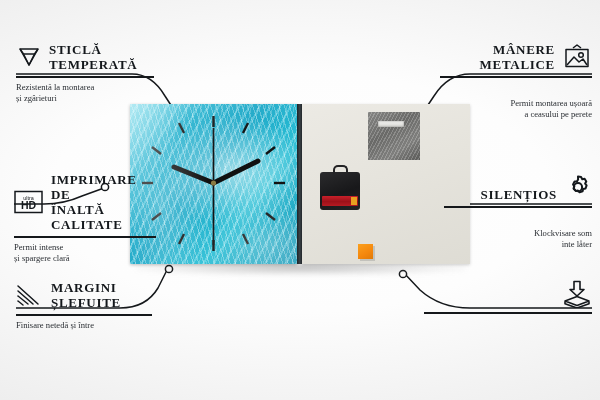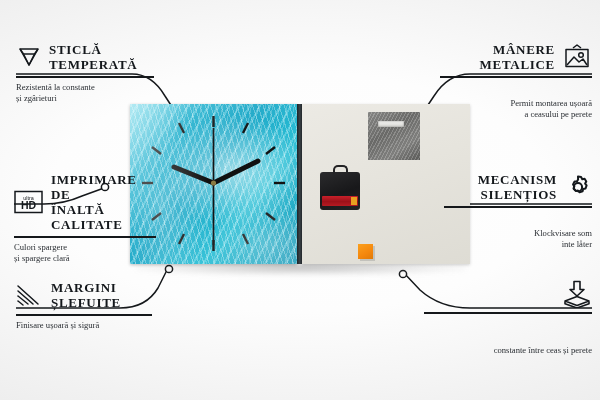--- a/index.html
+++ b/index.html
@@ -198,54 +198,54 @@
         <path d="M4 3 L22 3 L13 19 Z"></path>
         <path d="M4 3 L7.5 8 L13 19 L18.5 8 L22 3"></path>
         <path d="M7.5 8 L18.5 8"></path>
       </g>
     </svg>
     <div>
       <div class="ttl"><span>STICLĂ</span><br><span>TEMPERATĂ</span></div>
     </div>
   </div>
   <div class="rule"></div>
-  <div class="sub"><span>Rezistentă la constante</span><br><span>și zgârieturi</span></div>
+  <div class="sub"><span>Rezistentă la montarea</span><br><span>și zgârieturi</span></div>
 </div>
 
 <div class="callout left" id="c2">
   <div class="row">
     <svg class="ico" width="30" height="24" viewBox="0 0 30 24">
       <rect x="1" y="1.5" width="27" height="21" fill="none" stroke="#14181c" stroke-width="1.5"></rect>
       <text x="14.5" y="9.6" text-anchor="middle" font-family="Liberation Sans, sans-serif" font-size="5.4" fill="#14181c">ultra</text>
       <text x="14.5" y="19.4" text-anchor="middle" font-family="Liberation Sans, sans-serif" font-size="10.5" font-weight="bold" fill="#14181c">HD</text>
     </svg>
     <div>
       <div class="ttl"><span>IMPRIMARE DE</span><br><span>ÎNALTĂ CALITATE</span></div>
     </div>
   </div>
   <div class="rule"></div>
-  <div class="sub"><span>Culori spargere</span><br><span>și spargere clară</span></div>
+  <div class="sub"><span>Permit intense</span><br><span>și spargere clară</span></div>
 </div>
 
 <div class="callout left" id="c3">
   <div class="row">
     <svg class="ico" width="28" height="23" viewBox="0 0 28 23">
       <g stroke="#14181c" stroke-width="1.5" stroke-linecap="round">
         <line x1="2" y1="2" x2="22" y2="20"></line>
         <line x1="2" y1="7" x2="17" y2="20"></line>
         <line x1="2" y1="12" x2="12" y2="20"></line>
         <line x1="2" y1="17" x2="7" y2="21"></line>
       </g>
     </svg>
     <div>
       <div class="ttl"><span>MARGINI</span><br><span>ȘLEFUITE</span></div>
     </div>
   </div>
   <div class="rule"></div>
-  <div class="sub"><span>Finisare ușoară și sigură</span></div>
+  <div class="sub"><span>Finisare netedă și între</span></div>
 </div>
 
 <div class="callout right" id="c4">
   <div class="row">
     <div>
       <div class="ttl"><span>MÂNERE</span><br><span>METALICE</span></div>
     </div>
     <svg class="ico" width="30" height="26" viewBox="0 0 30 26">
       <g fill="none" stroke="#14181c" stroke-width="1.5" stroke-linejoin="round">
         <path d="M11 4 L15 1 L19 4"></path>
@@ -255,21 +255,21 @@
       </g>
     </svg>
   </div>
   <div class="rule"></div>
   <div class="sub"><span>Permit montarea ușoară</span><br><span>a ceasului pe perete</span></div>
 </div>
 
 <div class="callout right" id="c5">
   <div class="row">
     <div>
-      <div class="ttl"><span>MECANISM</span><br><span>SILENȚIOS</span></div>
+      <div class="ttl"><br><span>SILENȚIOS</span></div>
     </div>
     <svg class="ico" width="28" height="27" viewBox="0 0 28 27">
       <g fill="none" stroke="#14181c" stroke-width="2" stroke-linejoin="round">
         <path d="M14 2.5 l3.1 .55 1.15 2.1 2.35 -.35 1.7 2.7 -1.2 2.05 1.5 1.85 -1.05 3.1 -2.35 .5 -.6 2.3 -3.05 1.05 -1.55 -1.8 -2.35 .35 -2.15 -2.35 .85 -2.2 -1.3 -2 1.5 -2.85 2.35 .1 1.2 -2.15z"></path>
         <circle cx="14" cy="13.2" r="4.1"></circle>
       </g>
     </svg>
   </div>
   <div class="rule"></div>
   <div class="sub"><span>Klockvisare som</span><br><span>inte låter</span></div>
@@ -279,14 +279,14 @@
   <div class="row">
     <svg class="ico" width="30" height="28" viewBox="0 0 30 28">
       <g fill="none" stroke="#14181c" stroke-width="1.6" stroke-linejoin="round">
         <path d="M12 1.5 h6 v8 h4 l-7 6.5 -7 -6.5 h4z"></path>
         <path d="M15 16.5 L27 21 L15 25.5 L3 21z"></path>
         <path d="M3 21.5 v2.2 L15 28 l12 -4.3 v-2.2"></path>
       </g>
     </svg>
   </div>
   <div class="rule"></div>
-  <div class="sub"><br><span>constante între ceas și perete</span></div>
+  <div class="sub"><br></div>
 </div>
 
 </body></html>

